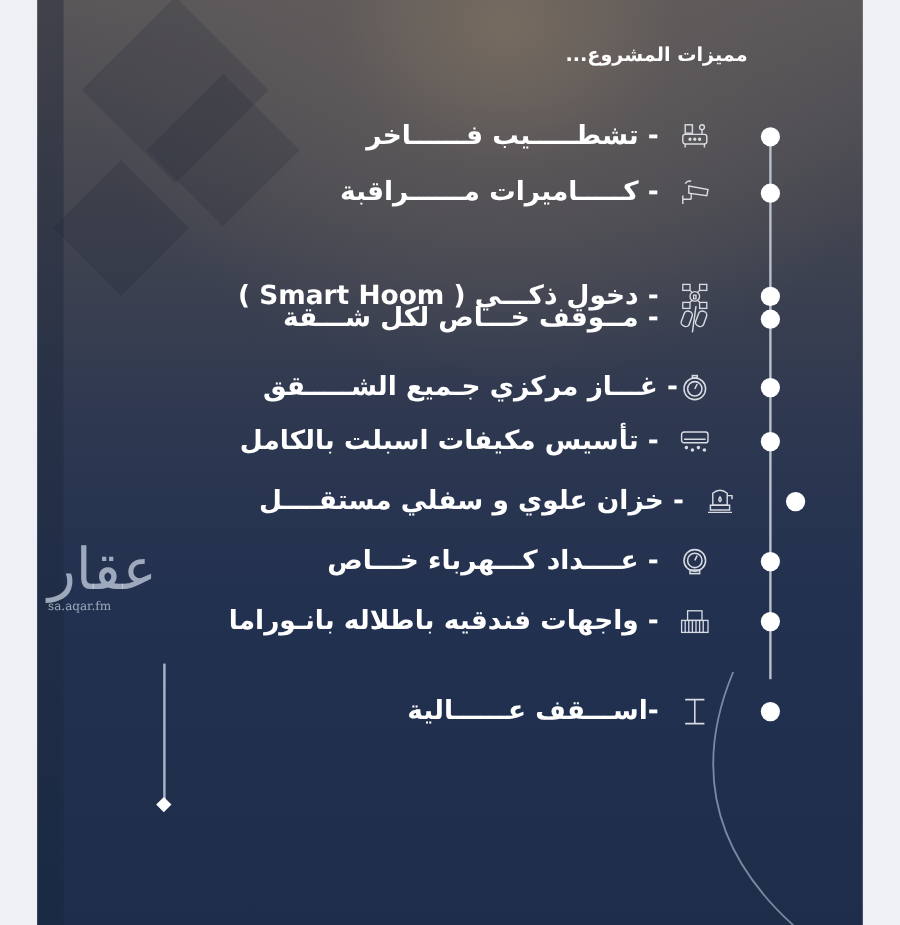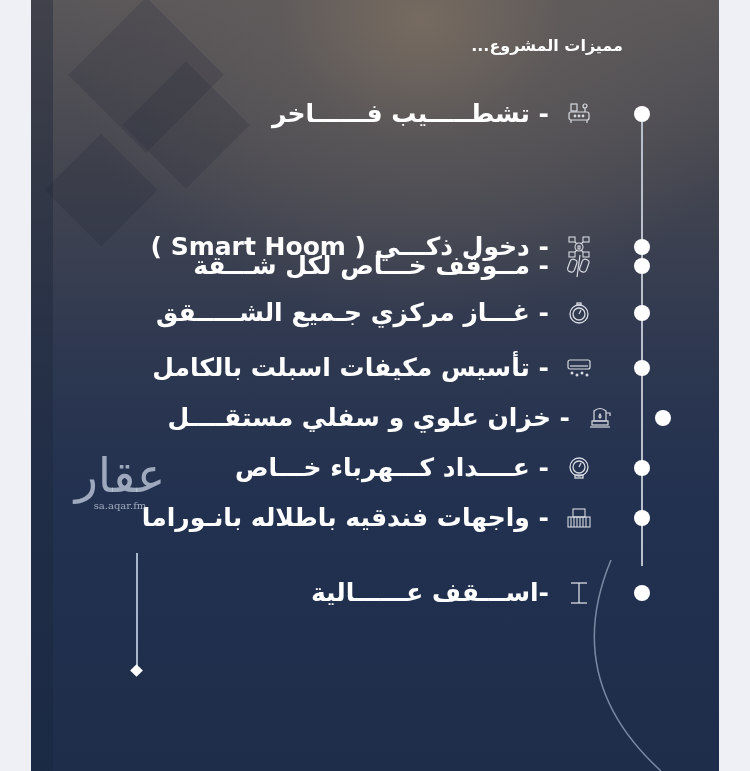--- a/index.html
+++ b/index.html
@@ -36,25 +36,25 @@
   .dot {
     position:absolute; left:603px; top:7px; width:16px; height:16px;
     border-radius:50%; background:#ffffff;
   }
   .icon {
     position:absolute; left:535px; top:2px; width:26px; height:26px;
   }
   .icon svg { width:26px; height:26px; }
   .label {
     position:absolute; right:170px; top:0; height:30px; line-height:30px;
-    color:#ffffff; font-size:25px; font-weight:bold; direction:rtl;
+    color:#ffffff; font-size:22px; font-weight:bold; direction:rtl;
     white-space:nowrap;
   }
   .watermark {
-    position:absolute; left:24px; top:450px; width:130px; text-align:center;
+    position:absolute; left:9px; top:450px; width:130px; text-align:left;
     color:rgba(200,210,225,0.75);
   }
   .wm-logo { font-size:48px; line-height:50px; font-weight:normal; letter-spacing:2px; }
   .wm-url { font-size:10px; font-family:"DejaVu Serif", serif; margin-top:0; }
   .left-line {
     position:absolute; left:105px; top:553px; width:2px; height:115px; background:#a8b6cc;
   }
   .diamond {
     position:absolute; left:101px; top:666px; width:9px; height:9px; background:#ffffff;
     transform:rotate(45deg);
@@ -84,20 +84,33 @@
           <rect x="5" y="3" width="6" height="7"></rect>
           <circle cx="19" cy="5" r="2"></circle>
           <line x1="19" y1="7" x2="19" y2="11"></line>
           <line x1="5" y1="19" x2="5" y2="22"></line>
           <line x1="21" y1="19" x2="21" y2="22"></line>
         </svg>
     </div>
     <div class="label">- تشطـــــيب فــــــاخر</div>
   </div>
 
+  <div class="item" style="top:146px;">
+    <div class="dot"></div>
+    <div class="icon">
+      <svg viewBox="0 0 26 26" fill="none" stroke="#d8dbe2" stroke-width="1.2">
+          <path d="M8 7 L24 10 L23 15 L8 13 Z"></path>
+          <line x1="10" y1="13" x2="10" y2="18"></line>
+          <line x1="3" y1="18" x2="10" y2="18"></line>
+          <line x1="3" y1="15" x2="3" y2="22"></line>
+          <path d="M5 5 Q7 2 10 3"></path>
+        </svg>
+    </div>
+    <div class="label">- كـــــاميرات مــــــراقبة</div>
+  </div>
 
   <div class="item" style="top:199px;margin-top:33px;">
     <div class="dot"></div>
     <div class="icon">
       <svg viewBox="0 0 26 26" fill="none" stroke="#d8dbe2" stroke-width="1.1">
           <rect x="3" y="3" width="6" height="5"></rect>
           <rect x="17" y="3" width="6" height="5"></rect>
           <rect x="3" y="18" width="6" height="5"></rect>
           <rect x="17" y="18" width="6" height="5"></rect>
           <circle cx="13" cy="13" r="4"></circle>
@@ -113,21 +126,21 @@
     <div class="icon">
       <svg viewBox="0 0 26 26" fill="none" stroke="#d8dbe2" stroke-width="1.2">
           <rect x="3" y="6" width="7" height="13" rx="3" transform="rotate(20 6 12)"></rect>
           <rect x="15" y="6" width="7" height="13" rx="3" transform="rotate(20 18 12)"></rect>
           <line x1="14" y1="2" x2="11" y2="24"></line>
         </svg>
     </div>
     <div class="label">- مــوقف خـــاص لكل شـــقة</div>
   </div>
 
-  <div class="item" style="top:298px;">
+  <div class="item" style="top:308px;padding-left:16px;">
     <div class="dot"></div>
     <div class="icon">
       <svg viewBox="0 0 26 26" fill="none" stroke="#d8dbe2" stroke-width="1.3">
           <circle cx="13" cy="14" r="9"></circle>
           <circle cx="13" cy="14" r="6"></circle>
           <line x1="13" y1="14" x2="15" y2="10"></line>
           <rect x="11" y="3" width="4" height="2"></rect>
         </svg>
     </div>
     <div class="label">- غـــاز مركزي جـميع الشـــــقق</div>

